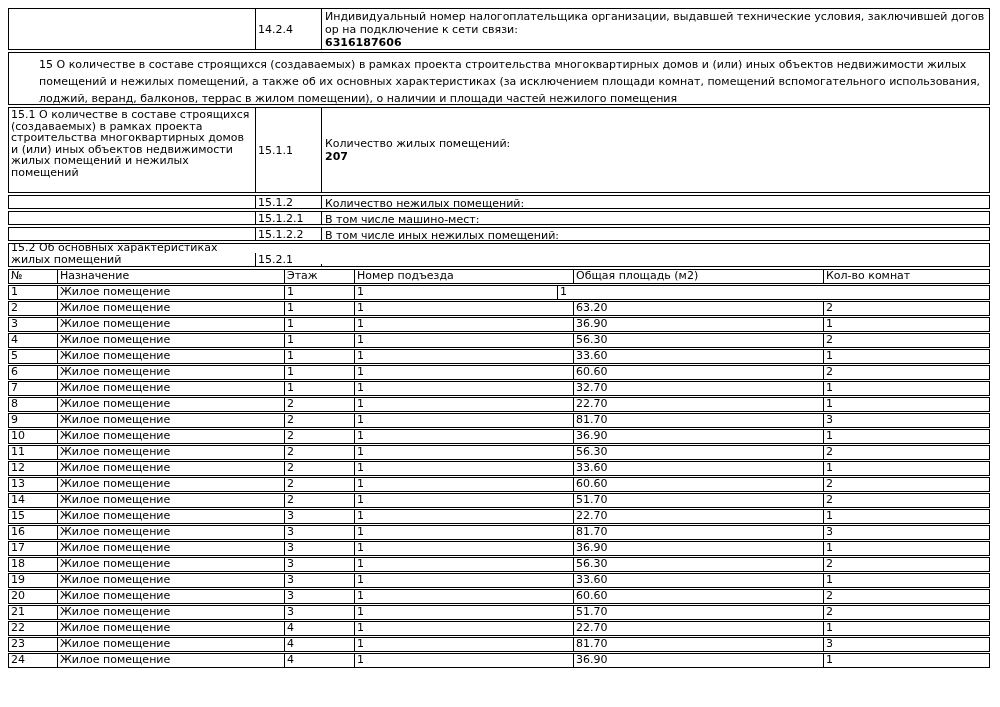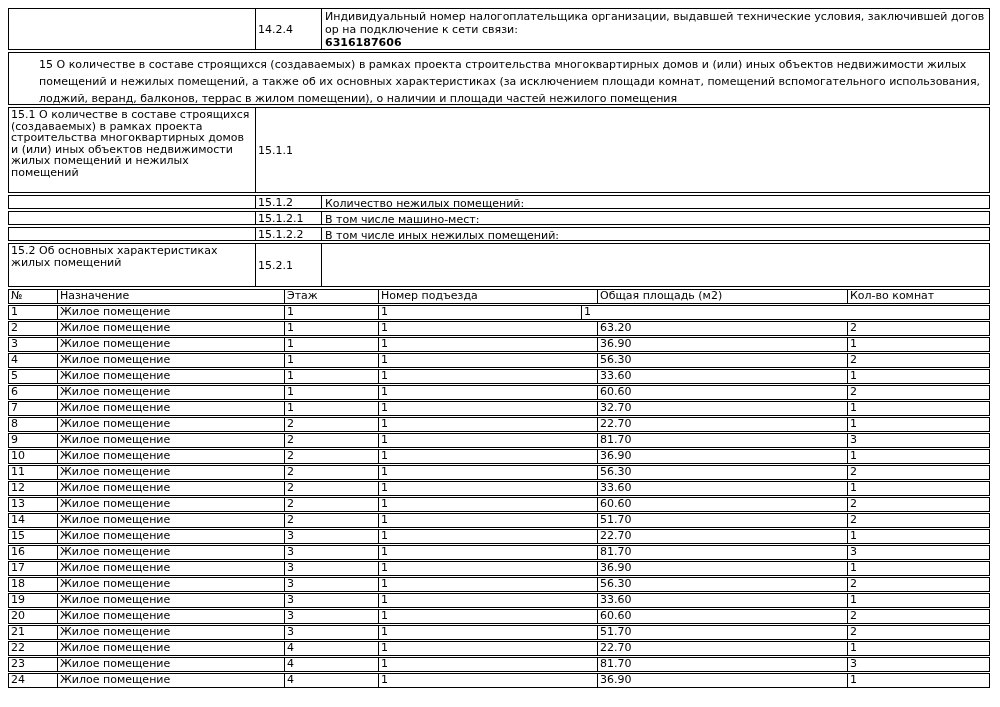--- a/index.html
+++ b/index.html
@@ -25,21 +25,21 @@
     border: 1px solid #000;
     margin-bottom: 2px;
     box-sizing: border-box;
     background: #fff;
     overflow: hidden;
   }
   .h42 { height: 42px; }
   .h53 { height: 53px; }
   .h70 { height: 86px; }
   .h25 { height: 14px; }
-  .h28 { height: 44px; }
+  .h28 { height: 24px; align-items: flex-end; }
 
   .c-left {
     width: 246px;
     flex: 0 0 246px;
     padding: 1px 3px 1px 2px;
     box-sizing: border-box;
     line-height: 11.5px;
     overflow: hidden;
   }
   .c-code {
@@ -88,21 +88,21 @@
     box-sizing: border-box;
     padding: 0 2px;
     line-height: 12.5px;
     white-space: nowrap;
     overflow: hidden;
   }
   .dcell + .dcell { border-left: 1px solid #000; }
   .col0 { flex: 0 0 48px; }
   .col1 { flex: 0 0 227px; }
   .col2 { flex: 0 0 70px; }
-  .col3 { flex: 0 0 203px; margin-left: 24px; }
+  .col3 { flex: 0 0 203px; }
   .col4 { flex: 0 0 250px; margin-left: 16px; }
   .col5 { flex: 1 1 auto; }
 </style>
 </head>
 <body>
 
 <div class="doc">
 
   <div class="trow h42">
     <div class="c-left"></div>
@@ -113,20 +113,24 @@
     </div>
   </div>
 
   <div class="trow h53">
     <div class="c-full">15 О количестве в составе строящихся (создаваемых) в рамках проекта строительства многоквартирных домов и (или) иных объектов недвижимости жилых помещений и нежилых помещений, а также об их основных характеристиках (за исключением площади комнат, помещений вспомогательного использования, лоджий, веранд, балконов, террас в жилом помещении), о наличии и площади частей нежилого помещения</div>
   </div>
 
   <div class="trow h70">
     <div class="c-left">15.1 О количестве в составе строящихся (создаваемых) в рамках проекта строительства многоквартирных домов и (или) иных объектов недвижимости жилых помещений и нежилых помещений</div>
     <div class="c-code">15.1.1</div>
+    <div class="c-content vc">
+      <div>Количество жилых помещений:</div>
+      <div class="val">207</div>
+    </div>
   </div>
 
   <div class="trow h25">
     <div class="c-left"></div>
     <div class="c-code">15.1.2</div>
     <div class="c-content">
       <div>Количество нежилых помещений:</div>
       <div class="val">0</div>
     </div>
   </div>

